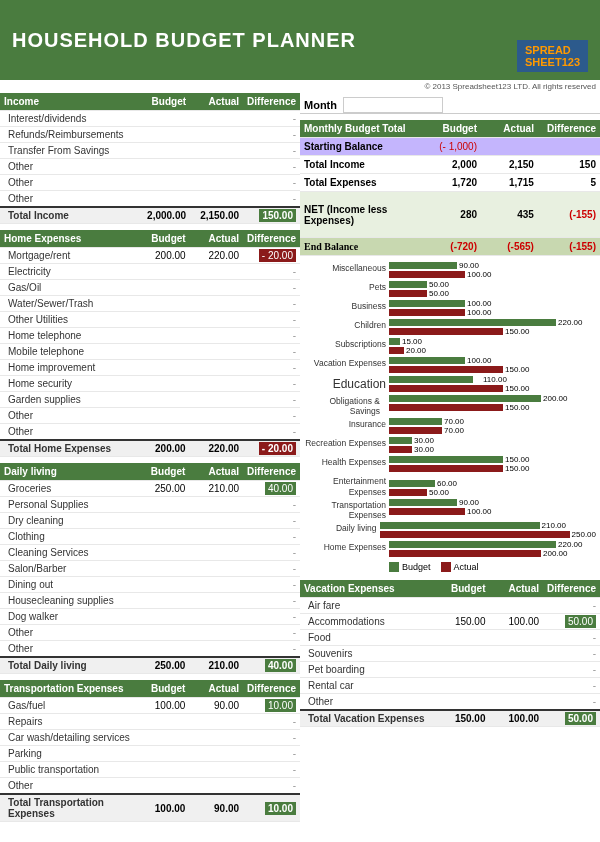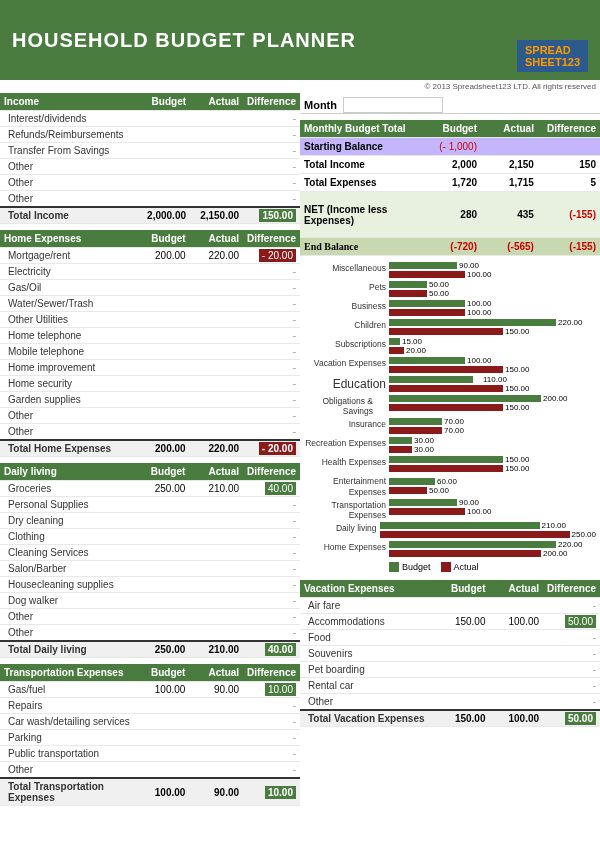--- a/index.html
+++ b/index.html
@@ -243,20 +243,26 @@
             <td class="col-actual"></td>
             <td class="col-diff dash">-</td>
           </tr>
       <tr>
             <td class="col-label">Salon/Barber</td>
             <td class="col-budget"></td>
             <td class="col-actual"></td>
             <td class="col-diff dash">-</td>
           </tr>
       <tr>
+            <td class="col-label">Dining out</td>
+            <td class="col-budget"></td>
+            <td class="col-actual"></td>
+            <td class="col-diff dash">-</td>
+          </tr>
+      <tr>
             <td class="col-label">Housecleaning supplies</td>
             <td class="col-budget"></td>
             <td class="col-actual"></td>
             <td class="col-diff dash">-</td>
           </tr>
       <tr>
             <td class="col-label">Dog walker</td>
             <td class="col-budget"></td>
             <td class="col-actual"></td>
             <td class="col-diff dash">-</td>
@@ -473,21 +479,21 @@
               <div style="background: rgb(74, 124, 63); height: 7px; width: 84px; display: inline-block; margin-right: 2px; vertical-align: middle;"></div>
               <span style="font-size: 8px; vertical-align: middle; margin-left: 8px;">110.00</span>
             </div>
             <div style="display: flex; align-items: center;">
               <div style="background: rgb(139, 26, 26); height: 7px; width: 114px; display: inline-block; margin-right: 2px; vertical-align: middle;"></div>
               <span style="font-size: 8px; vertical-align: middle;">150.00</span>
             </div>
           </div>
         </div>
         <div style="display: flex; align-items: flex-start; margin: 1px 0px;">
-          <div style="width: 85px; text-align: right; font-size: 8.5px; color: rgb(51, 51, 51); padding-right: 16px; padding-top: 2px; line-height: 1.2;">Obligations &amp; Savings</div>
+          <div style="width: 85px; text-align: right; font-size: 8.5px; color: rgb(51, 51, 51); padding-right: 9px; padding-top: 2px; line-height: 1.2;">Obligations &amp; Savings</div>
           <div style="flex: 1 1 0%;">
             <div style="display: flex; align-items: center;">
               <div style="background: rgb(74, 124, 63); height: 7px; width: 152px; display: inline-block; margin-right: 2px; vertical-align: middle;"></div>
               <span style="font-size: 8px; vertical-align: middle;">200.00</span>
             </div>
             <div style="display: flex; align-items: center;">
               <div style="background: rgb(139, 26, 26); height: 7px; width: 114px; display: inline-block; margin-right: 2px; vertical-align: middle;"></div>
               <span style="font-size: 8px; vertical-align: middle;">150.00</span>
             </div>
           </div>
@@ -524,21 +530,21 @@
             <div style="display: flex; align-items: center;">
               <div style="background: rgb(74, 124, 63); height: 7px; width: 114px; display: inline-block; margin-right: 2px; vertical-align: middle;"></div>
               <span style="font-size: 8px; vertical-align: middle;">150.00</span>
             </div>
             <div style="display: flex; align-items: center;">
               <div style="background: rgb(139, 26, 26); height: 7px; width: 114px; display: inline-block; margin-right: 2px; vertical-align: middle;"></div>
               <span style="font-size: 8px; vertical-align: middle;">150.00</span>
             </div>
           </div>
         </div>
-        <div style="display: flex; align-items: center; margin: 1px 0px;">
+        <div style="display: flex; align-items: flex-end; margin: 1px 0px;">
           <div style="width: 85px; text-align: right; font-size: 8.5px; color: rgb(51, 51, 51); padding-right: 3px; padding-top: 2px; line-height: 1.2;">Entertainment Expenses</div>
           <div style="flex: 1 1 0%;">
             <div style="display: flex; align-items: center;">
               <div style="background: rgb(74, 124, 63); height: 7px; width: 46px; display: inline-block; margin-right: 2px; vertical-align: middle;"></div>
               <span style="font-size: 8px; vertical-align: middle;">60.00</span>
             </div>
             <div style="display: flex; align-items: center;">
               <div style="background: rgb(139, 26, 26); height: 7px; width: 38px; display: inline-block; margin-right: 2px; vertical-align: middle;"></div>
               <span style="font-size: 8px; vertical-align: middle;">50.00</span>
             </div>

